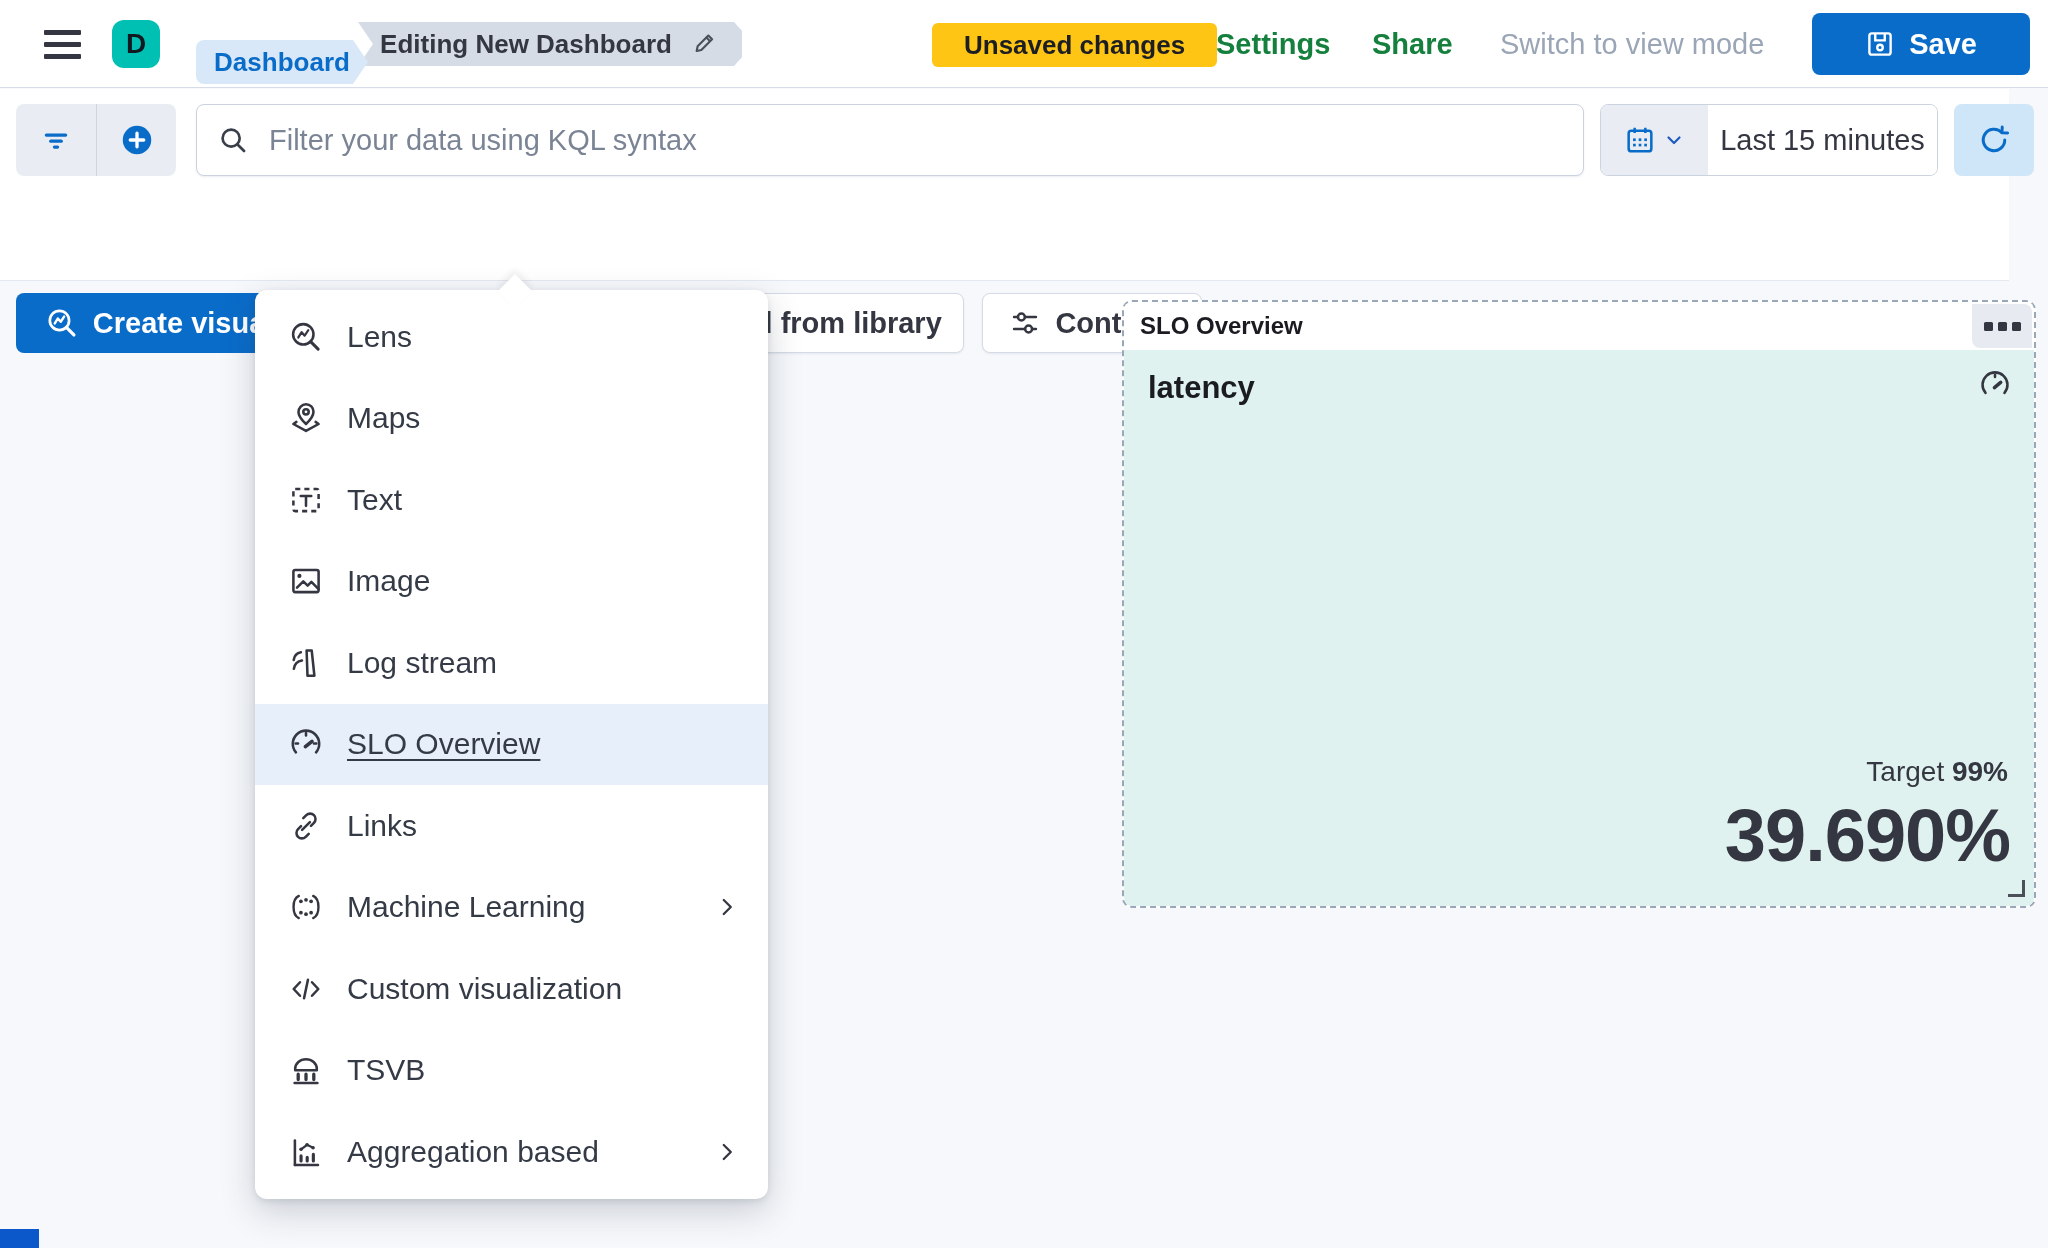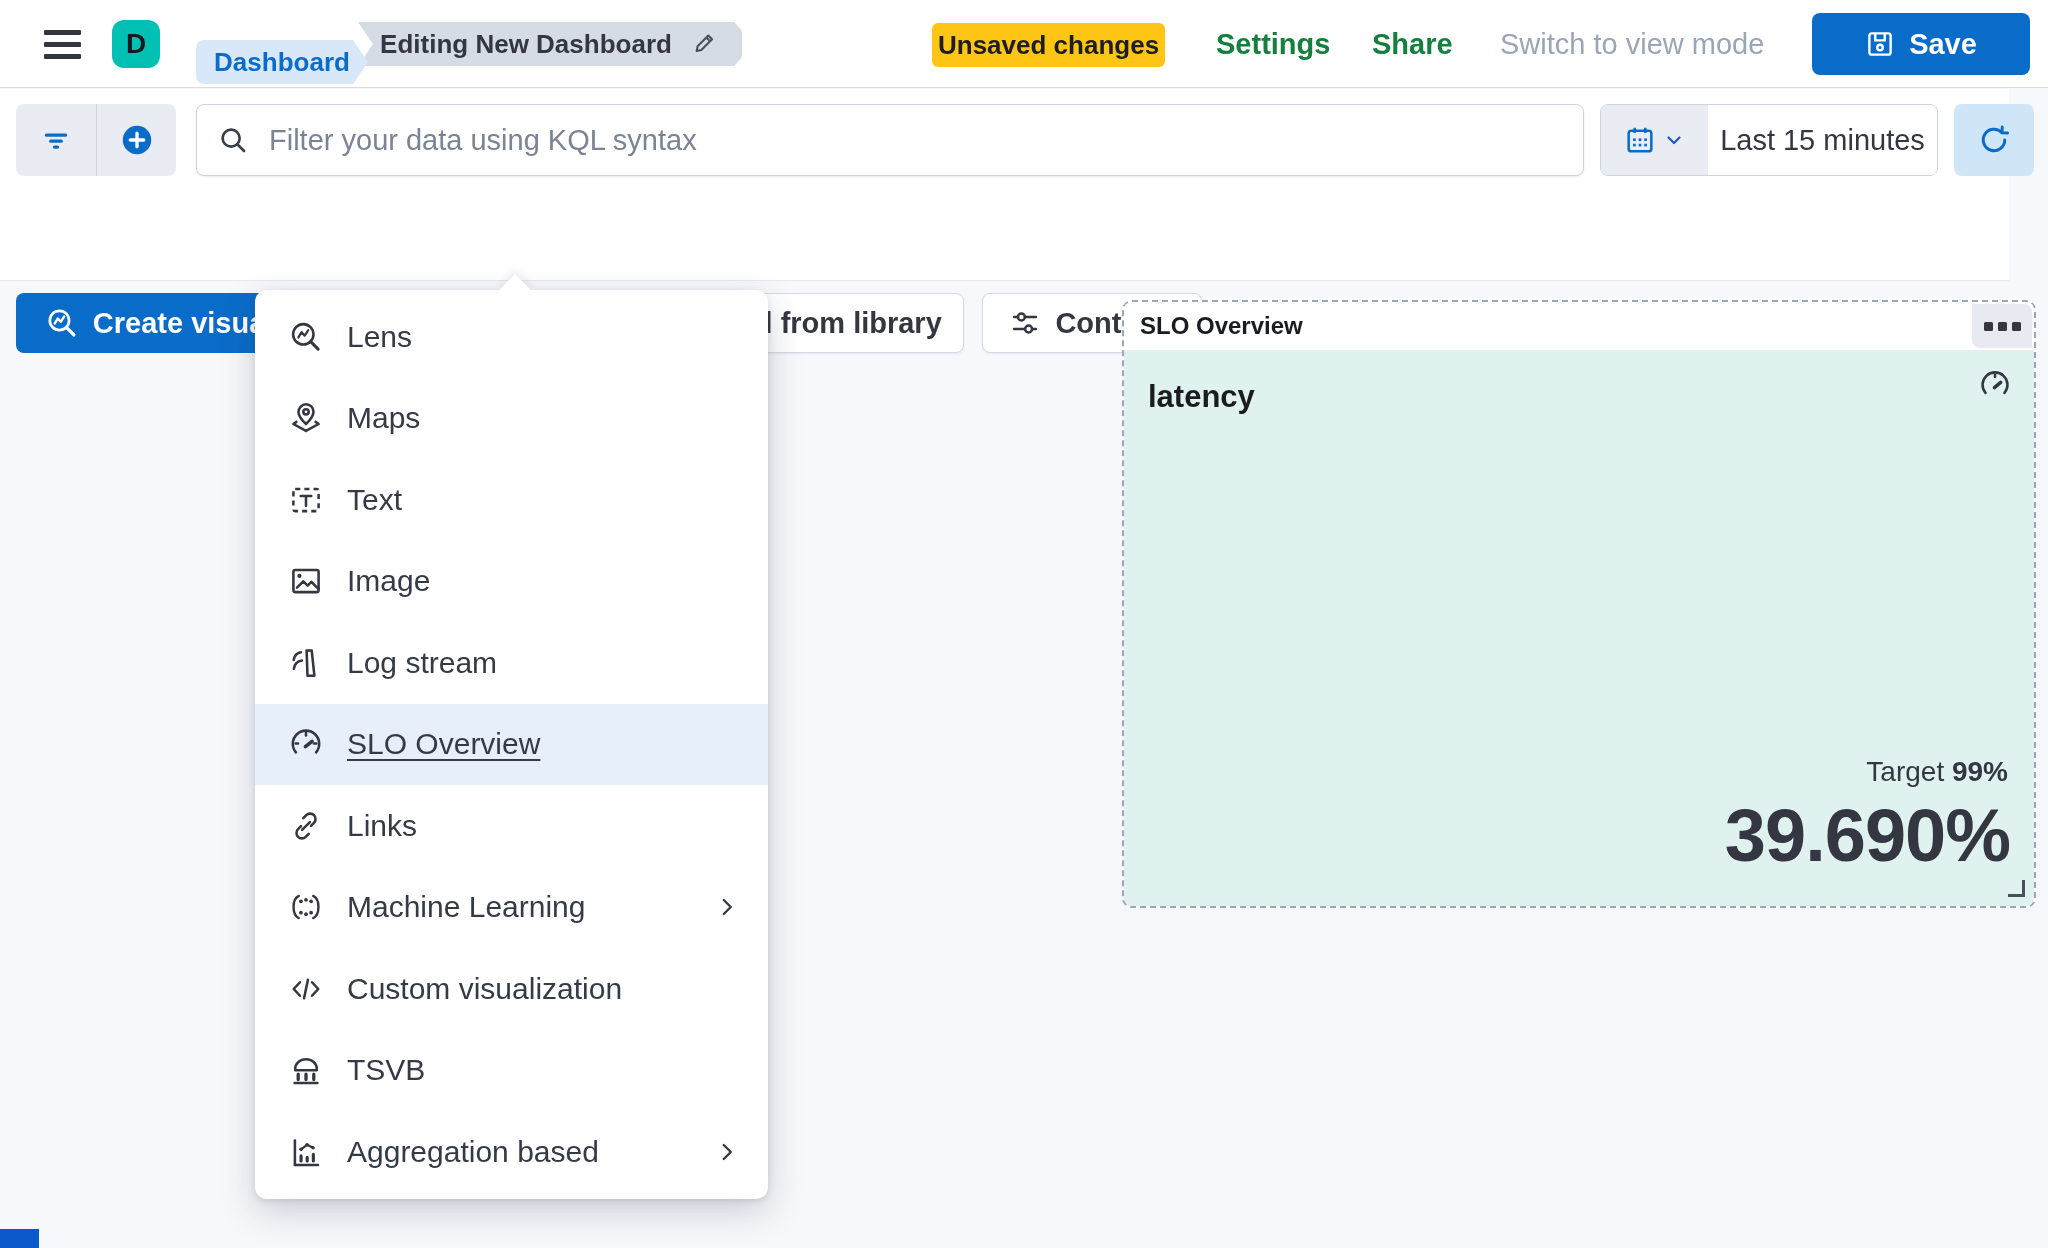--- a/index.html
+++ b/index.html
@@ -17,21 +17,21 @@
          background:#00bfb3; color:#11181f; font-size:28px; font-weight:700;
          display:flex; align-items:center; justify-content:center; }
   .crumbs { position:absolute; left:196px; top:22px; height:44px; display:flex; align-items:center; }
   .crumb { height:44px; display:flex; align-items:center; justify-content:center;
          font-size:26px; font-weight:600; }
   .crumb.first { width:172px; background:#d9e8f8; color:#0a6cc9; position:relative; z-index:2;
          clip-path:polygon(0 6px,0 0,calc(100% - 15px) 0,100% 50%,calc(100% - 15px) 100%,0 100%); 
          border-radius:8px 0 0 8px;margin-top:36px; }
   .crumb.last { width:384px; background:#d6dce6; color:#343741; margin-left:-10px; gap:20px;
          clip-path:polygon(0 0,calc(100% - 8px) 0,100% 20%,100% 80%,calc(100% - 8px) 100%,0 100%,15px 50%); }
-  .badge { position:absolute; left:932px; top:23px; height:44px; padding:0 6px; background:#fec514;
+  .badge { position:absolute; left:932px; top:23px; height:44px; padding:0 32px; background:#fec514;
          color:#1d1e24; font-size:26px; font-weight:700; border-radius:6px;
          display:flex; align-items:center; }
   .hlink { position:absolute; top:0; height:88px; display:flex; align-items:center; border:0;
          background:transparent; font-size:29px; font-weight:600; color:#15803d; cursor:pointer;
          font-family:inherit; }
   .hlink.settings { left:1216px; }
   .hlink.share { left:1372px; }
   .hlink.viewmode { left:1500px; color:#9aa5b6; font-weight:500; }
   .savebtn { position:absolute; left:1812px; top:13px; width:218px; height:62px; background:#0a6cc9;
          border:0; border-radius:8px; color:#fff; font-size:29px; font-weight:600; cursor:pointer;
@@ -87,21 +87,21 @@
 
   
   .panel { position:absolute; left:1122px; top:300px; width:914px; height:608px; border-radius:10px;
          border:2px dashed #9aa7b8; background:#fff; overflow:hidden; }
   .panel-hdr { height:48px; background:#fff; display:flex; align-items:center; padding:0 16px; }
   .panel-title { font-size:24px; font-weight:700; color:#1a1c21; }
   .panel-menu-btn { position:absolute; right:2px; top:2px; width:60px; height:44px; background:#e7eaf0;
          border:0; border-radius:0 8px 0 8px; display:flex; align-items:center; justify-content:center;
          gap:5px; cursor:pointer; }
   .panel-menu-btn i { width:9px; height:9px; background:#343741; border-radius:1.5px; }
-  .panel-body { position:absolute; left:0; top:48px; right:0; bottom:0; background:#e0f2ef; padding:29px 24px; }
+  .panel-body { position:absolute; left:0; top:48px; right:0; bottom:0; background:#e0f2ef; padding:20px 24px; }
   .metric-name { font-size:31px; font-weight:700; color:#1a1c21; }
   .gauge-corner { position:absolute; right:22px; top:18px; width:34px; height:34px; color:#343741; }
   .target-line { position:absolute; right:26px; bottom:118px; font-size:28px; color:#343741; }
   .target-line b { font-weight:700; }
   .big-value { position:absolute; right:24px; bottom:28px; font-size:74px; font-weight:700;
          letter-spacing:-1px; color:#343741; }
   .resize-handle { position:absolute; right:9px; bottom:9px; width:17px; height:17px;
          border-right:3px solid #4a4f5a; border-bottom:3px solid #4a4f5a; cursor:nwse-resize; }
 
   .corner-accent { position:absolute; left:0; bottom:0; width:39px; height:19px; background:#0a58ca; }

